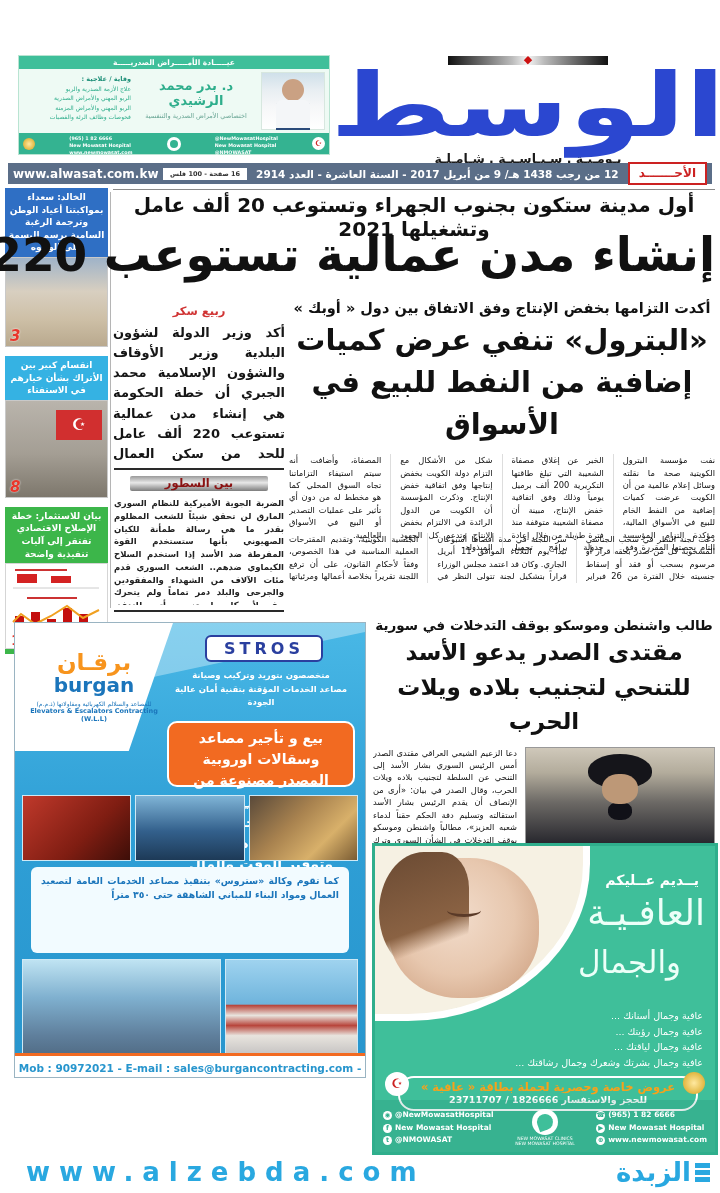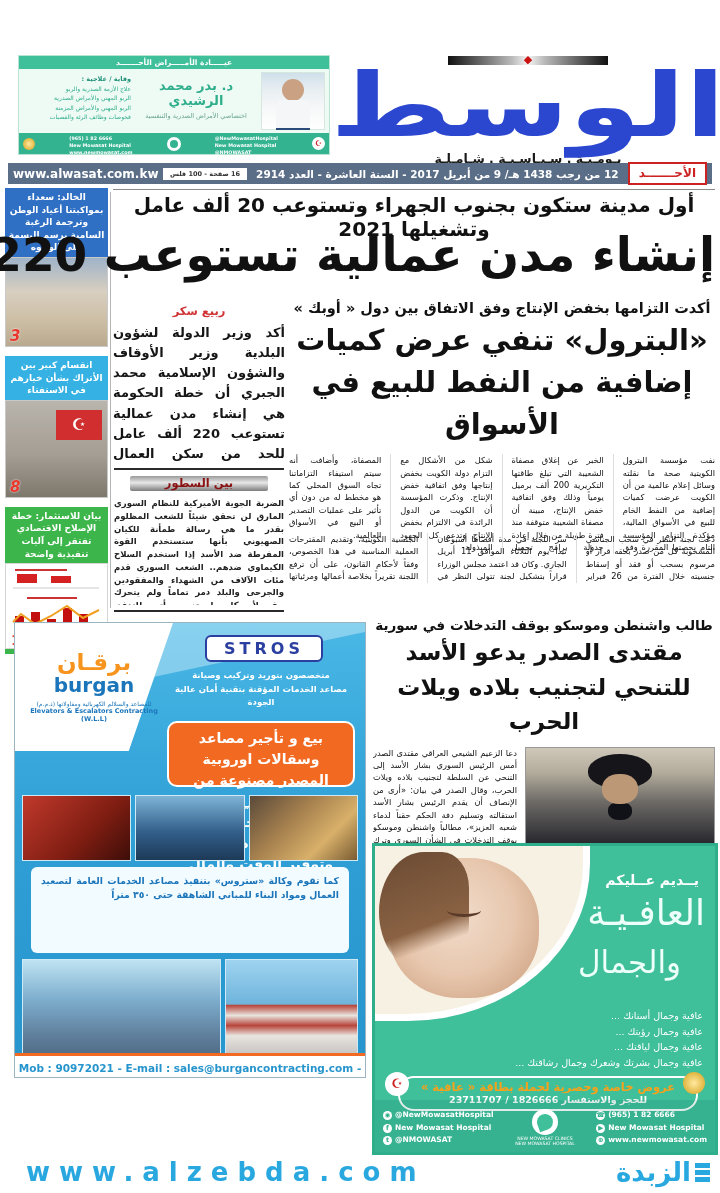--- a/index.html
+++ b/index.html
@@ -155,21 +155,21 @@
   .alzebda { left:0; top:1156px; width:720px; height:37px; background:#fff; }
   .az-url { position:absolute; left:26px; top:1px; color:#29a8e0; font-size:26px; font-weight:bold; letter-spacing:9px; direction:ltr; }
   .az-logo { position:absolute; right:10px; top:1px; color:#29a8e0; font-size:26px; font-weight:bold; display:flex; align-items:center; gap:4px; }
   .az-bars { display:inline-flex; flex-direction:column; gap:2px; }
   .az-bars i { width:15px; height:5px; background:#29a8e0; display:block; }
 </style>
 </head>
 <body>
 
 <div class="abs clinic">
-  <div class="clinic-head">عيـــــادة الأمـــــراض الأحـــــــد</div>
+  <div class="clinic-head">عيـــــادة الأمـــــراض الصدريـــــة</div>
   <div class="clinic-row">
     <div class="doc-photo"></div>
     <div class="clinic-mid">
       <div class="clinic-doc">د. بدر محمد الرشيدي</div>
       <div class="clinic-spec">اختصاصي الأمراض الصدرية والتنفسية</div>
     </div>
     <div class="clinic-list">
       <div class="lt">وقاية / علاجية :</div>
       <div>علاج الأزمة الصدرية والربو</div>
       <div>الربو المهني والأمراض الصدرية</div>

